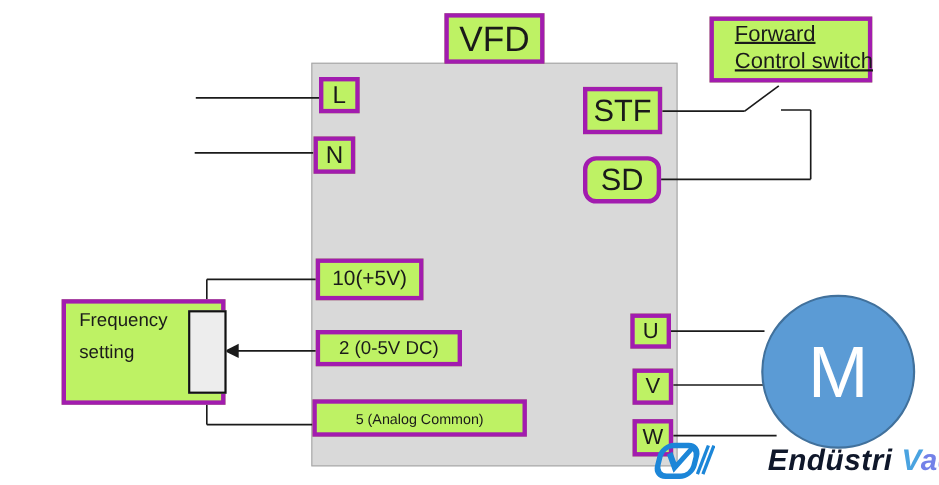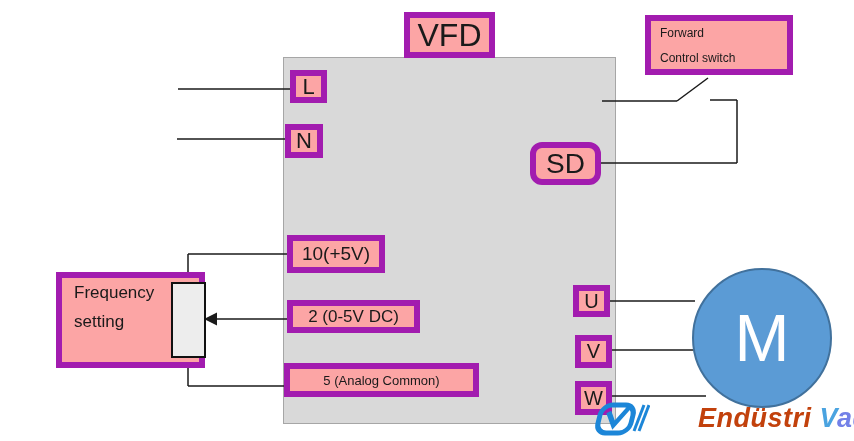--- a/index.html
+++ b/index.html
@@ -6,21 +6,21 @@
   .canvas{
     position:relative;width:854px;height:441px;overflow:hidden;
     font-family:"Liberation Sans",sans-serif;background:#ffffff;
   }
   .wires{position:absolute;left:0;top:0;width:854px;height:441px;}
   .vfd-body{
     position:absolute;left:283px;top:57px;width:333px;height:367px;
     background:#d9d9d9;border:1px solid #a6a6a6;box-sizing:border-box;
   }
   .box{
-    position:absolute;background:#fca5a5;border:6px solid #a21caf;
+    position:absolute;background:#bef264;border:4px solid #a21caf;
     box-sizing:border-box;display:flex;align-items:center;justify-content:center;
     color:#1a1a1a;white-space:nowrap;
   }
   .box.left-align{justify-content:flex-start;}
   .pot-rect{
     position:absolute;left:171px;top:282px;width:35px;height:76px;
     background:#ededed;border:2px solid #111111;box-sizing:border-box;
   }
   .motor{
     position:absolute;left:692px;top:268px;width:140px;height:140px;
@@ -31,21 +31,21 @@
   .multi-line{display:flex;flex-direction:column;align-items:flex-start;justify-content:center;}
   .multi-line span{display:block;}
   .logo{
     position:absolute;left:594px;top:396px;height:44px;display:flex;
     align-items:center;z-index:5;
   }
   .logo-text{
     font-size:27px;font-weight:bold;font-style:italic;letter-spacing:0.5px;
     line-height:1;white-space:pre;
   }
-  .logo-word1{color:#c2410c;text-align:right;}
+  .logo-word1{color:#0f172a;text-align:right;}
   .logo-word2-initial{color:#4aa3e0;}
   .logo-word2-rest{color:#7381e8;}
 </style>
 </head>
 <body>
 
 <div class="canvas">
 
   <div class="vfd-body"></div>
 
@@ -74,20 +74,23 @@
     <span>VFD</span>
   </div>
 
   <div class="box" style="left:290px;top:70px;width:37px;height:33px;font-size:22px;">
     <span>L</span>
   </div>
   <div class="box" style="left:285px;top:124px;width:38px;height:34px;font-size:22px;">
     <span>N</span>
   </div>
 
+  <div class="box" style="left:530px;top:79px;width:72px;height:43px;font-size:28px;">
+    <span>STF</span>
+  </div>
   <div class="box" style="left:530px;top:142px;width:71px;height:43px;font-size:28px;border-radius:12px;">
     <span>SD</span>
   </div>
 
   <div class="box" style="left:287px;top:235px;width:98px;height:38px;font-size:19px;">
     <span>10(+5V)</span>
   </div>
   <div class="box" style="left:287px;top:300px;width:133px;height:33px;font-size:17px;">
     <span>2 (0-5V DC)</span>
   </div>
@@ -98,21 +101,21 @@
   <div class="box" style="left:573px;top:285px;width:37px;height:32px;font-size:20px;">
     <span>U</span>
   </div>
   <div class="box" style="left:575px;top:335px;width:37px;height:33px;font-size:20px;">
     <span>V</span>
   </div>
   <div class="box" style="left:575px;top:381px;width:37px;height:34px;font-size:20px;">
     <span>W</span>
   </div>
 
-  <div class="box left-align multi-line" style="left:645px;top:15px;width:148px;height:60px;font-size:12px;line-height:25px;padding-left:9px;">
+  <div class="box left-align multi-line" style="left:645px;top:15px;width:148px;height:60px;font-size:20px;line-height:25px;padding-left:19px;text-decoration:underline;">
     <span>Forward</span>
     <span>Control switch</span>
   </div>
 
   <div class="box left-align multi-line" style="left:17px;top:272px;width:149px;height:96px;font-size:17px;line-height:29px;padding-left:12px;margin-left:39px;">
     <span>Frequency</span>
     <span>setting</span>
   </div>
 
   <div class="pot-rect"></div>

